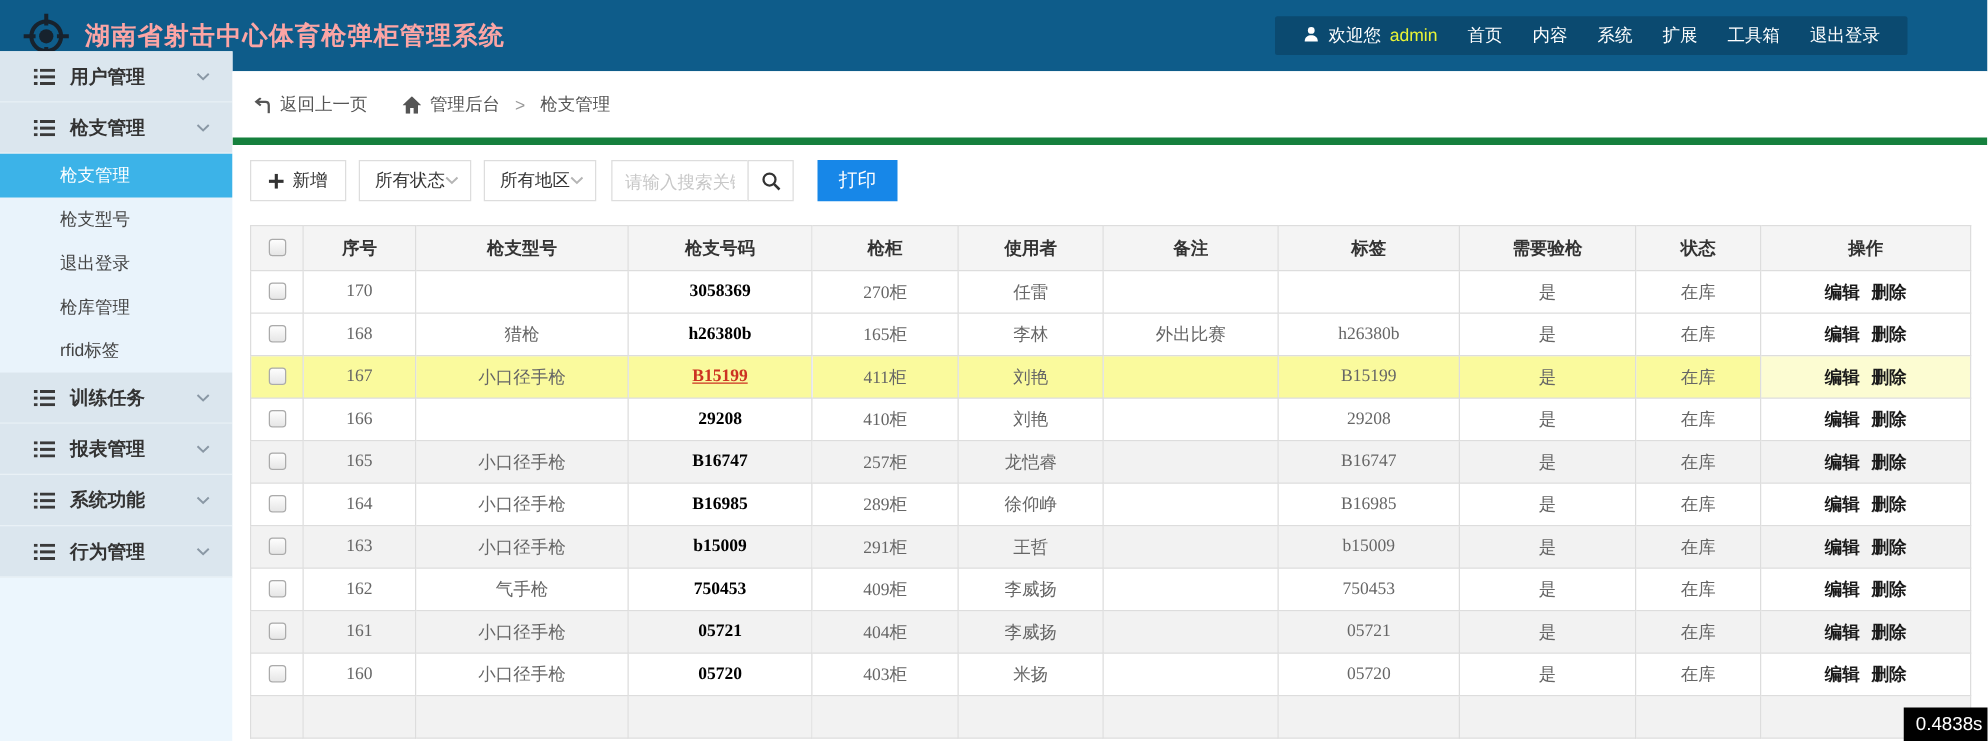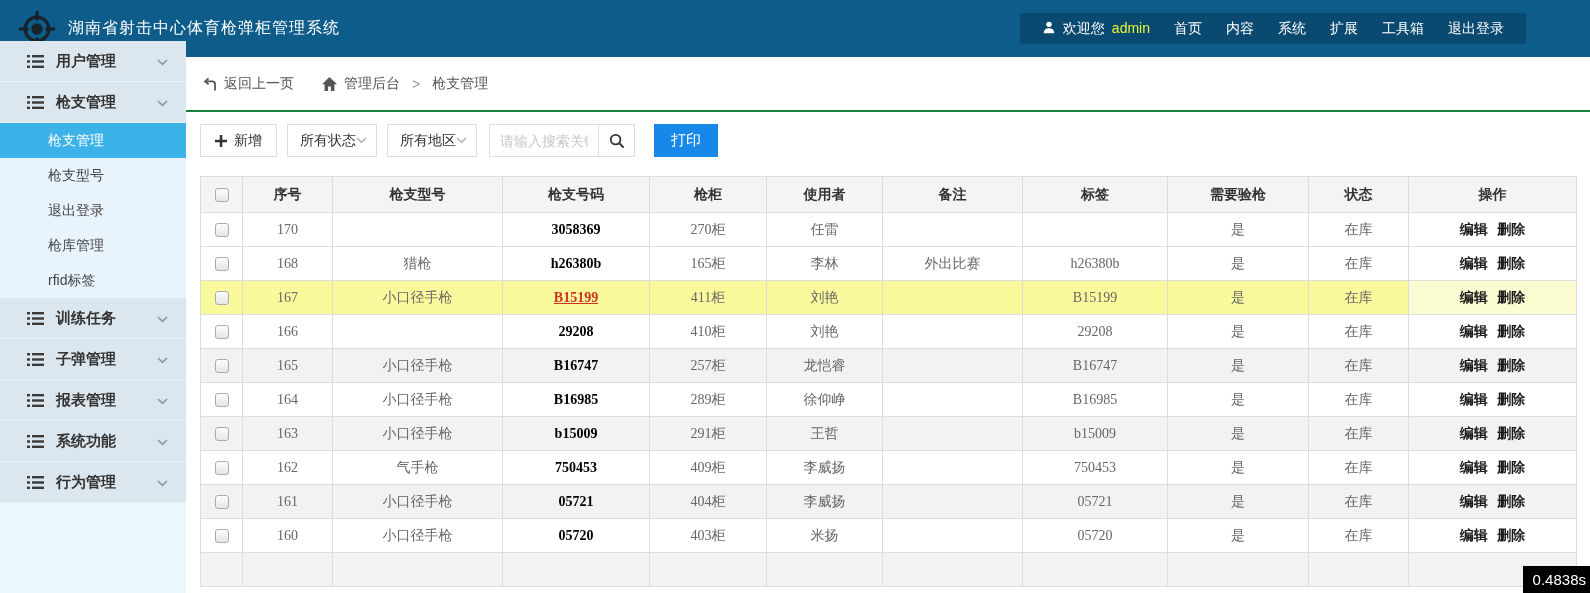--- a/index.html
+++ b/index.html
@@ -4,21 +4,21 @@
 <style>
   * { margin:0; padding:0; box-sizing:border-box; }
   html,body { width:1590px; height:593px; overflow:hidden; background:#fff;
               font-family:"Liberation Sans","DejaVu Sans",sans-serif; }
   body { position:relative; }
 
   
   .navbar { position:absolute; top:0; left:0; width:1590px; height:57px;
             background:#0e5c8a; display:flex; align-items:center; padding:0 0 0 18px; }
   .brand { display:flex; align-items:center; gap:12px; }
-  .brand-title { color:#ffffff; font-size:16px; font-weight:normal; letter-spacing:1px; }
+  .brand-title { color:#fca5a5; font-size:20px; font-weight:bold; letter-spacing:1px; }
   .user-panel { margin-left:auto; margin-right:64px; height:31px; background:#0b4a70;
                 border-radius:2px; display:flex; align-items:center; gap:24px;
                 padding:0 22px; color:#fff; font-size:14px; }
   .welcome { display:flex; align-items:flex-start; gap:7px; }
   .welcome .uname { color:#e9f436; cursor:pointer; }
   .user-panel a.top-link { color:#fff; text-decoration:none; cursor:pointer; }
 
   
   .sidebar { position:absolute; top:41px; left:0; width:186px; bottom:0; background:#ecf6fd; }
   .sgroup { height:41px; background:#dbe6ee; display:flex; align-items:center;
@@ -26,21 +26,21 @@
   .sgroup .gicon { display:flex; margin-right:12px; }
   .sgroup .glabel { flex:1; font-size:15px; font-weight:600; color:#333; }
   .ssub { background:#e9f3fb; }
   .sitem { height:35px; line-height:35px; padding-left:48px; font-size:14px;
            color:#444; cursor:pointer; }
   .sitem.active { background:#3cb3e8; color:#fff; }
 
   
   .main { position:absolute; top:57px; left:186px; right:0; bottom:0; background:#fff; overflow:hidden; }
   .crumbs { display:flex; align-items:center; padding:18px 16px 17px;
-            font-size:14px; color:#555; border-bottom:2px solid #15803d; }
+            font-size:14px; color:#555; border-bottom:6px solid #15803d; }
   .crumbs .crumb-ic { display:flex; margin-right:7px; }
   .crumb-back { display:flex; align-items:center; margin-right:28px; cursor:pointer; }
   .crumb-home { display:flex; align-items:center; cursor:pointer; }
   .crumb-sep { margin:0 12px; color:#999; }
   .crumb-cur { color:#555; }
 
   .toolbar { display:flex; align-items:center; margin:12px 16px 0 14px; height:33px; }
   .btn-add { height:33px; display:flex; align-items:center; gap:7px; padding:0 14px;
              background:#fff; border:1px solid #ddd; font-size:14px; color:#333; cursor:pointer; }
   .tselect { height:33px; width:90px; margin-left:10px; display:flex; align-items:center;
@@ -164,38 +164,20 @@
             <rect x="0" y="0" width="3" height="2.4"></rect>
             <rect x="5" y="0" width="12" height="2.4"></rect>
             <rect x="0" y="5.3" width="3" height="2.4"></rect>
             <rect x="5" y="5.3" width="12" height="2.4"></rect>
             <rect x="0" y="10.6" width="3" height="2.4"></rect>
             <rect x="5" y="10.6" width="12" height="2.4"></rect>
           </g>
         </svg>
       </span>
     <span class="glabel">训练任务</span>
-    <span class="gchev"><svg width="11" height="7" viewBox="0 0 11 7">
-          <path d="M1 1 L5.5 5.3 L10 1" fill="none" stroke="#8a98a5" stroke-width="1.6"></path>
-        </svg></span>
-  </div>
-  <div class="sgroup">
-    <span class="gicon">
-        <svg width="17" height="13" viewBox="0 0 17 13">
-          <g fill="#3a3a3a">
-            <rect x="0" y="0" width="3" height="2.4"></rect>
-            <rect x="5" y="0" width="12" height="2.4"></rect>
-            <rect x="0" y="5.3" width="3" height="2.4"></rect>
-            <rect x="5" y="5.3" width="12" height="2.4"></rect>
-            <rect x="0" y="10.6" width="3" height="2.4"></rect>
-            <rect x="5" y="10.6" width="12" height="2.4"></rect>
-          </g>
-        </svg>
-      </span>
-    <span class="glabel">子弹管理</span>
     <span class="gchev"><svg width="11" height="7" viewBox="0 0 11 7">
           <path d="M1 1 L5.5 5.3 L10 1" fill="none" stroke="#8a98a5" stroke-width="1.6"></path>
         </svg></span>
   </div>
   <div class="sgroup">
     <span class="gicon">
         <svg width="17" height="13" viewBox="0 0 17 13">
           <g fill="#3a3a3a">
             <rect x="0" y="0" width="3" height="2.4"></rect>
             <rect x="5" y="0" width="12" height="2.4"></rect>

